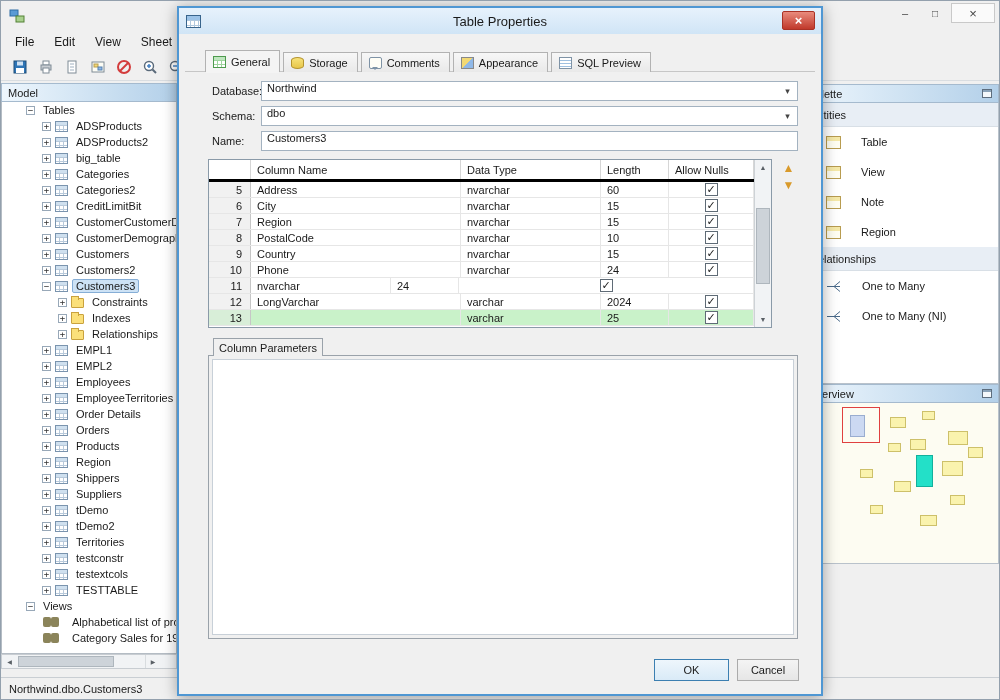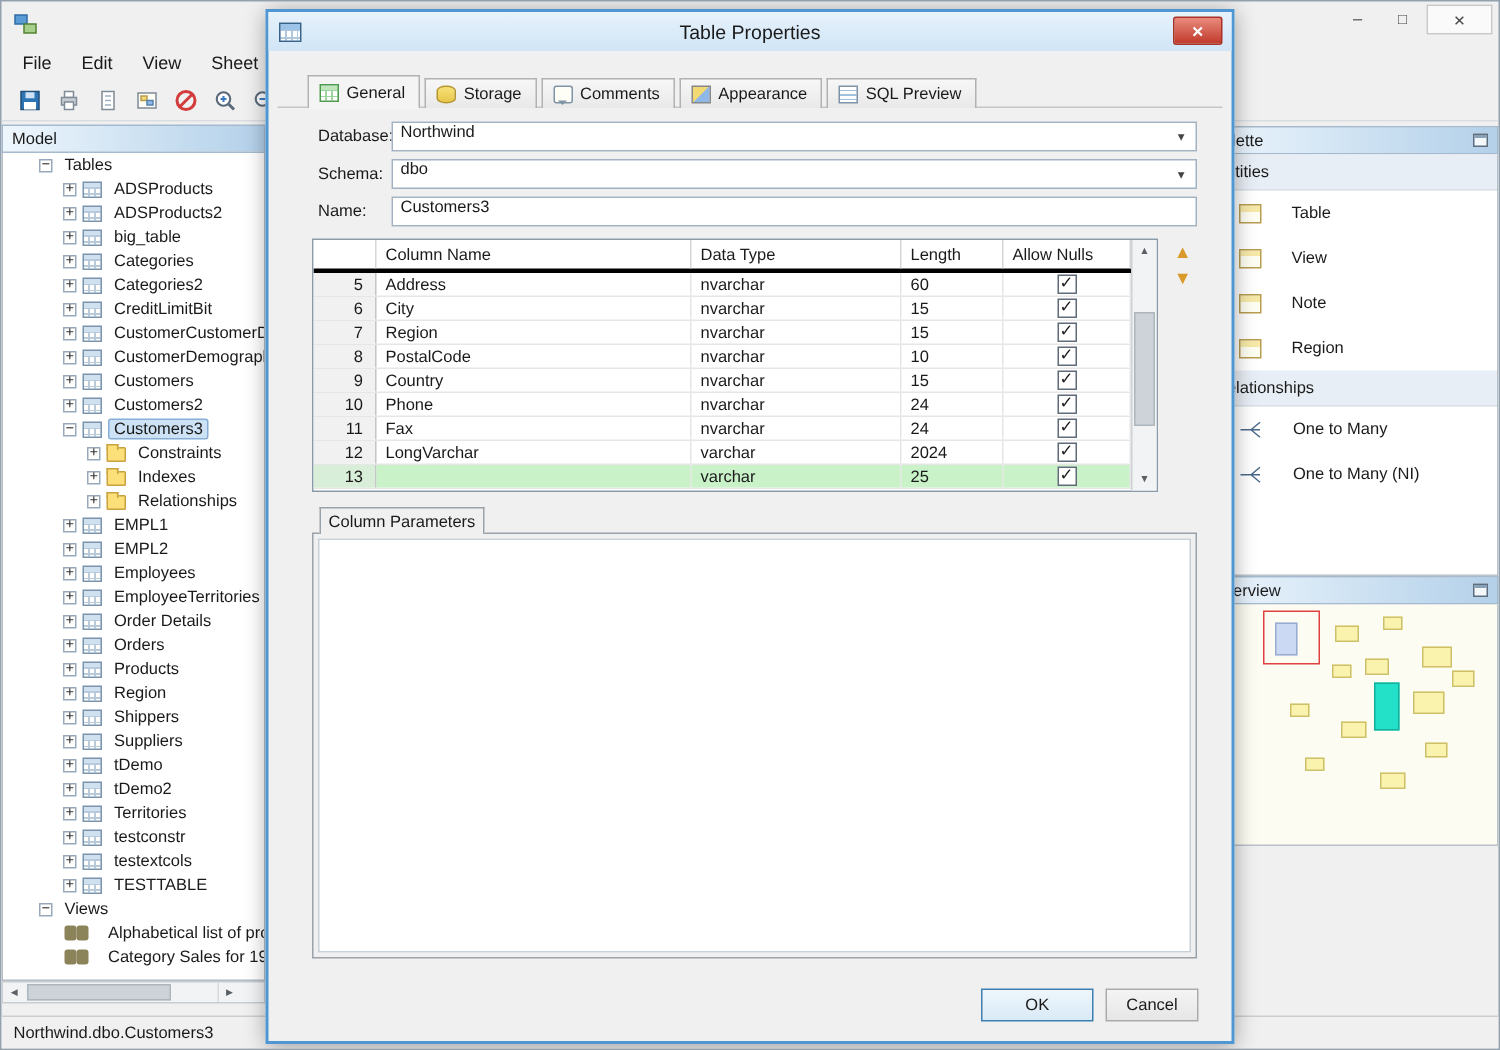--- a/index.html
+++ b/index.html
@@ -658,21 +658,20 @@
               <div class="gc numc w-num">10</div>
               <div class="gc w-name">Phone</div>
               <div class="gc w-type">nvarchar</div>
               <div class="gc w-len">24</div>
               <div class="gc w-nulls">
                 <div class="cb checked"></div>
               </div>
             </div>
             <div class="grid-row">
               <div class="gc numc w-num">11</div>
-              <div class="gc w-name">Fax</div>
               <div class="gc w-type">nvarchar</div>
               <div class="gc w-len">24</div>
               <div class="gc w-nulls">
                 <div class="cb checked"></div>
               </div>
             </div>
             <div class="grid-row">
               <div class="gc numc w-num">12</div>
               <div class="gc w-name">LongVarchar</div>
               <div class="gc w-type">varchar</div>

